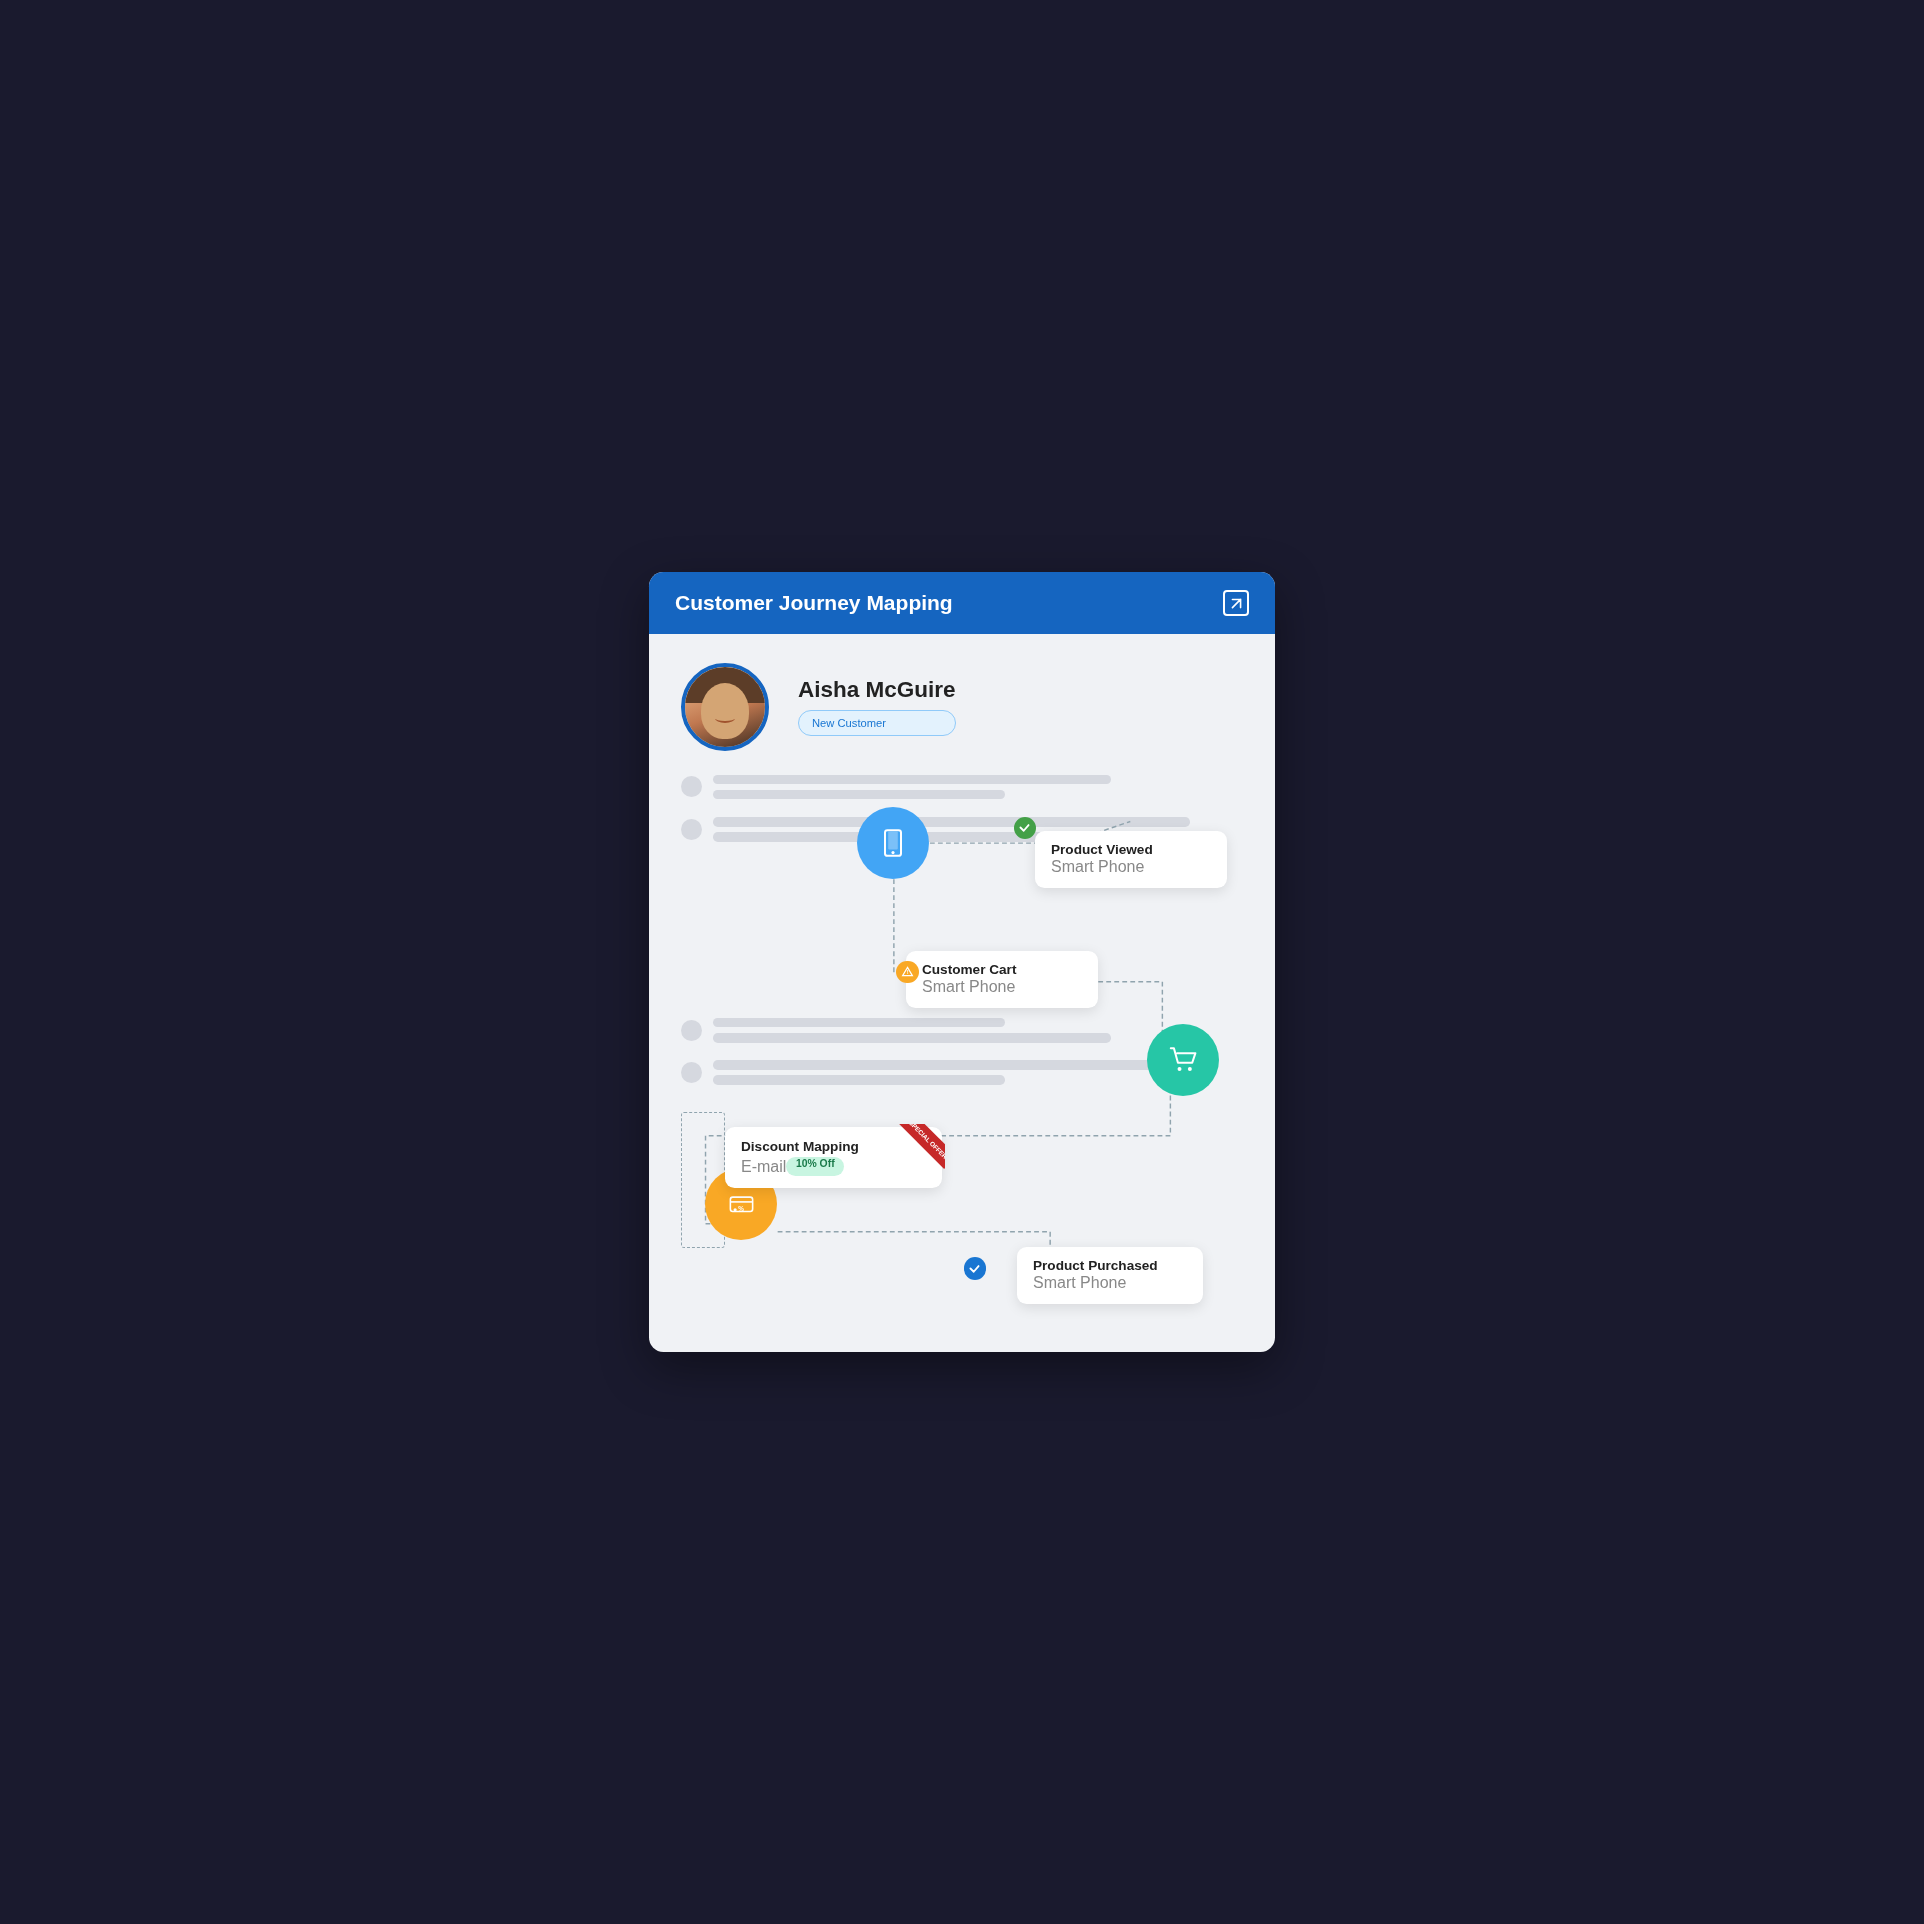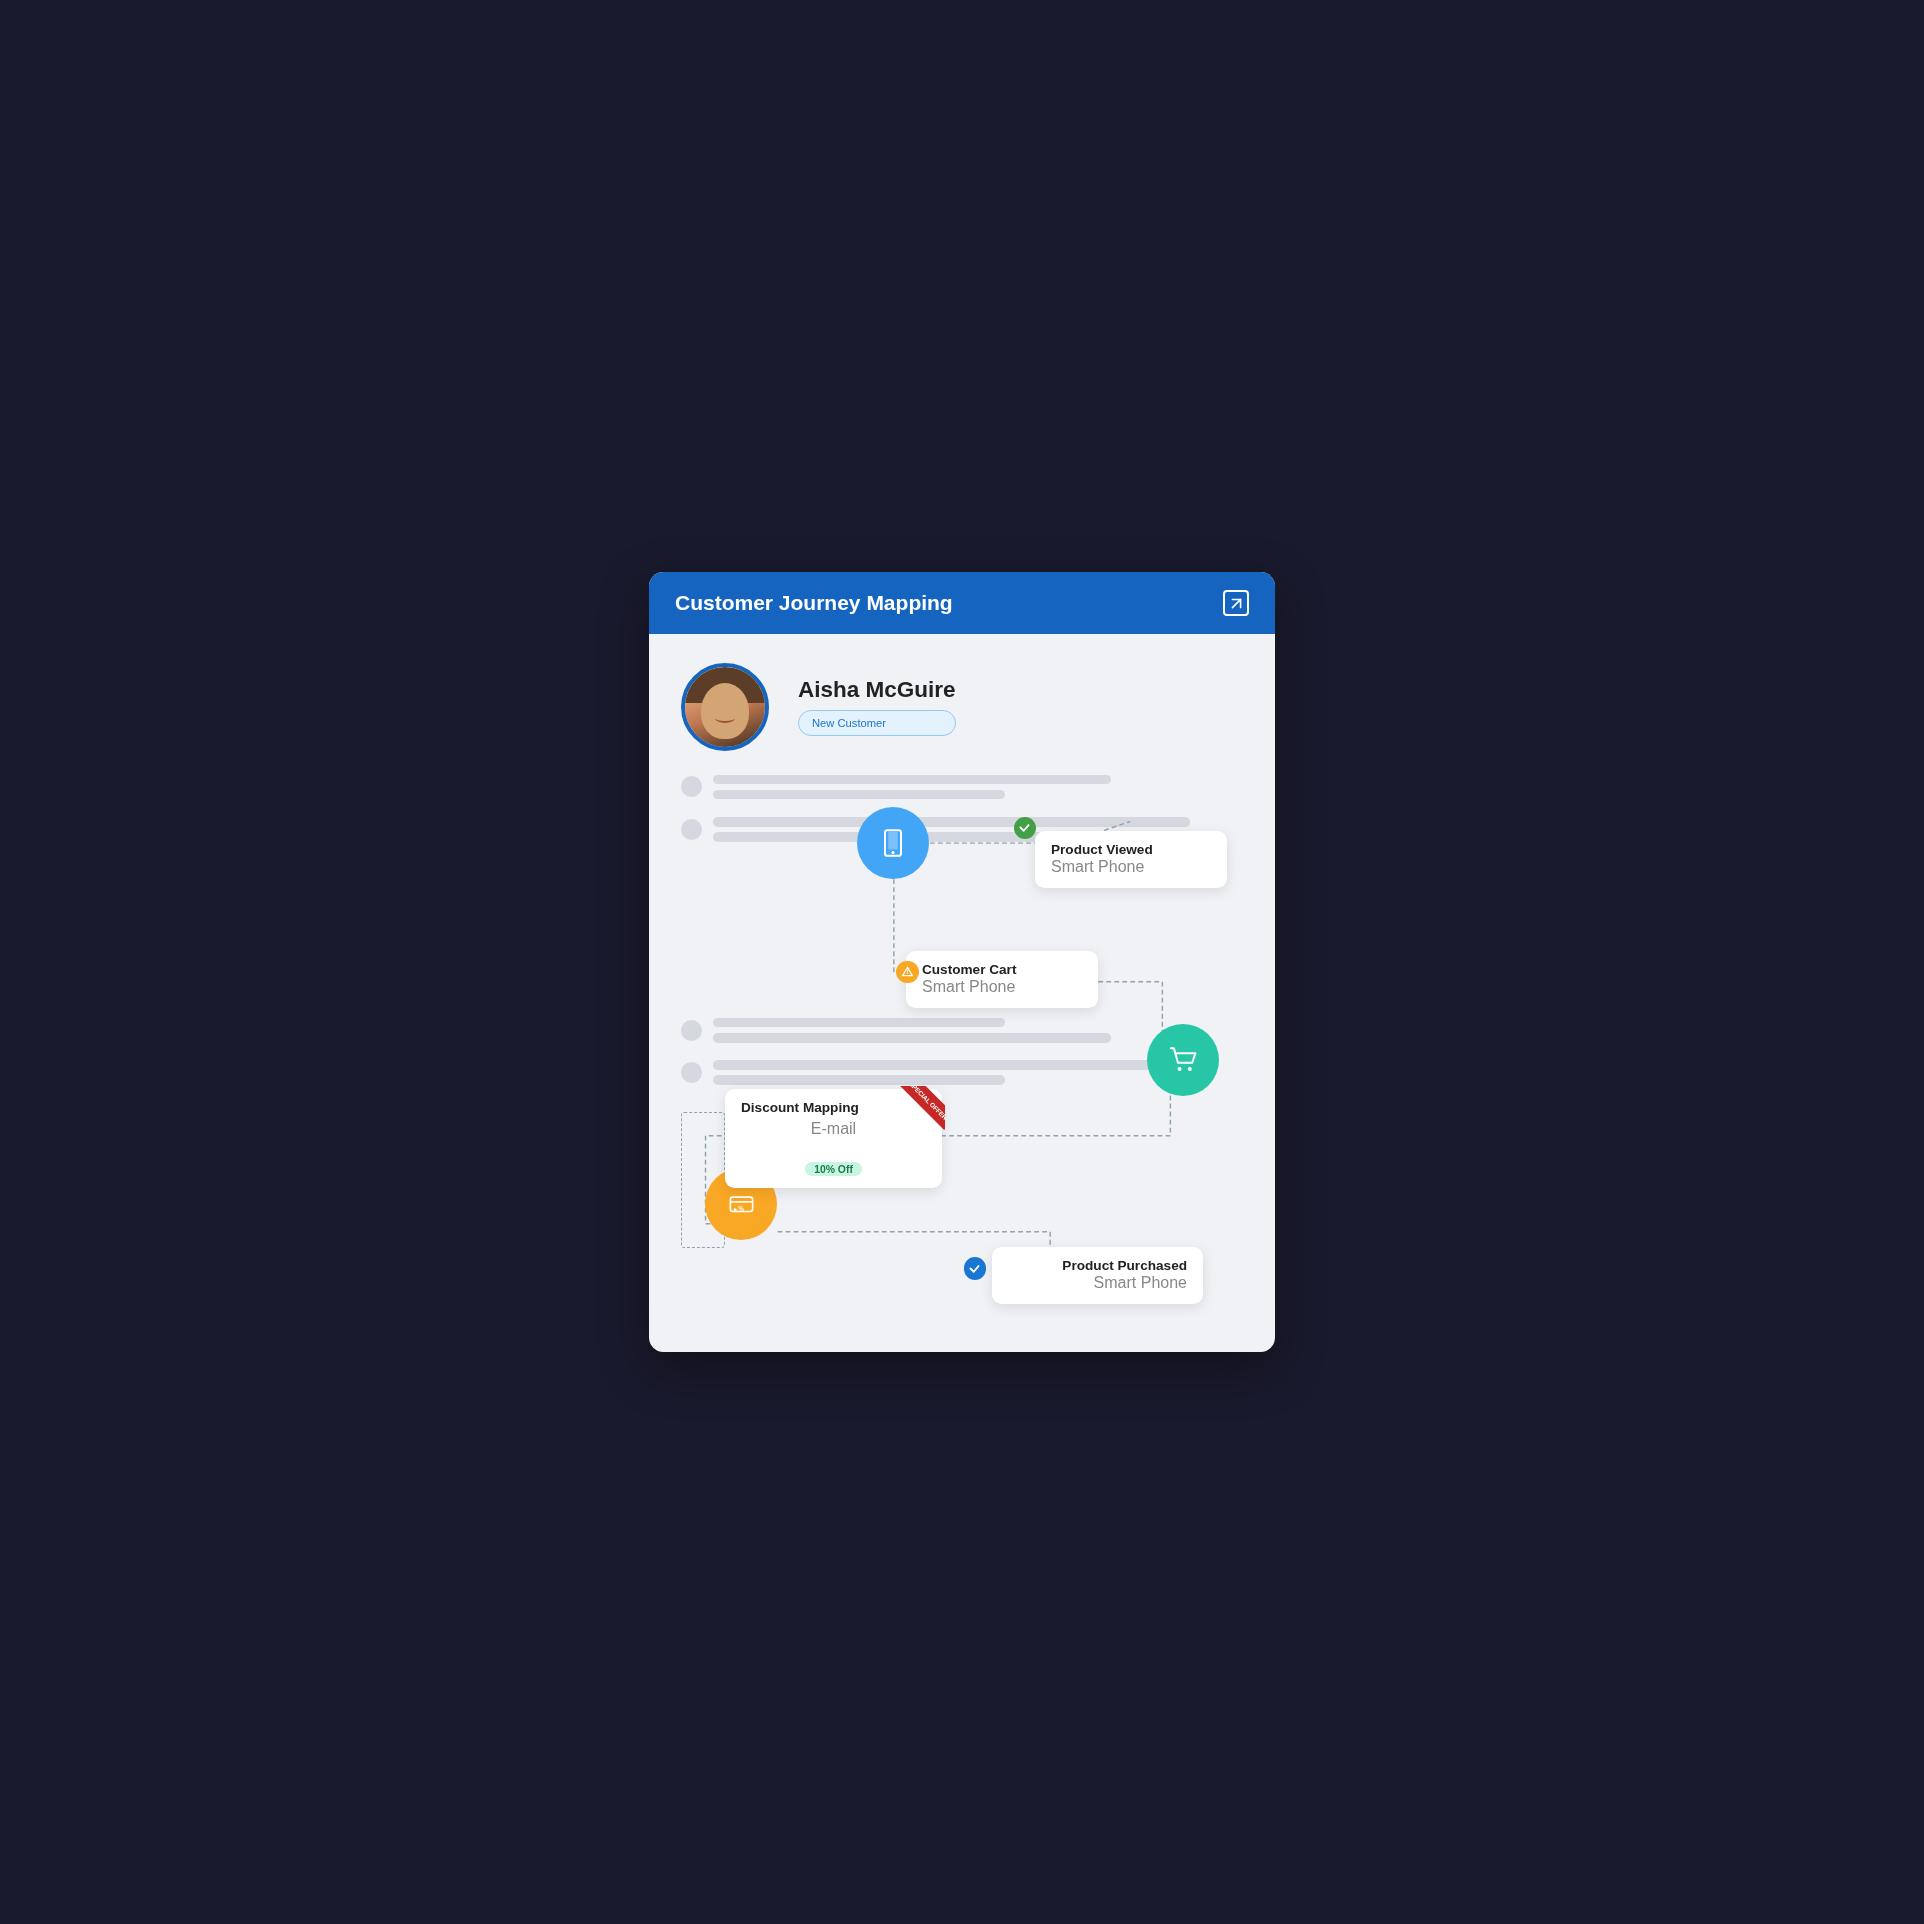--- a/index.html
+++ b/index.html
@@ -483,27 +483,27 @@
         <div class="event-card-title">Customer Cart</div>
         <div class="event-card-sub">Smart Phone</div>
       </div>
 
       <div class="event-card card-discount-offered" style="position:absolute; bottom:132px; left:44px; width:217px;">
 
         <div class="special-offer-ribbon">
           <div class="ribbon-inner">SPECIAL OFFER</div>
         </div>
         <div class="event-card-title">Discount Mapping</div>
-        <div style="display:flex; align-items:center; gap:24px; margin-top:3.2px;flex-direction:column;">
+        <div style="display:flex; gap:0; margin-top:3.2px;">
           <span class="event-card-sub">E-mail</span>
           <span class="event-card-badge">10% Off</span>
         </div>
       </div>
 
-      <div class="event-card card-product-purchased" style="position:absolute; bottom:16px; right:40px; width:211px;text-align:right;">
+      <div class="event-card card-product-purchased" style="position:absolute; bottom:16px; right:40px; width:186px;">
         <div class="event-card-title">Product Purchased</div>
         <div class="event-card-sub">Smart Phone</div>
       </div>
 
       <div style="position:absolute; bottom:72px; left:0px; width:44px; height:136px; border:1.2px dashed #90a4ae; border-radius:3.2px; z-index:4;"></div>
 
     </div>
   </div>
 </div>
 

